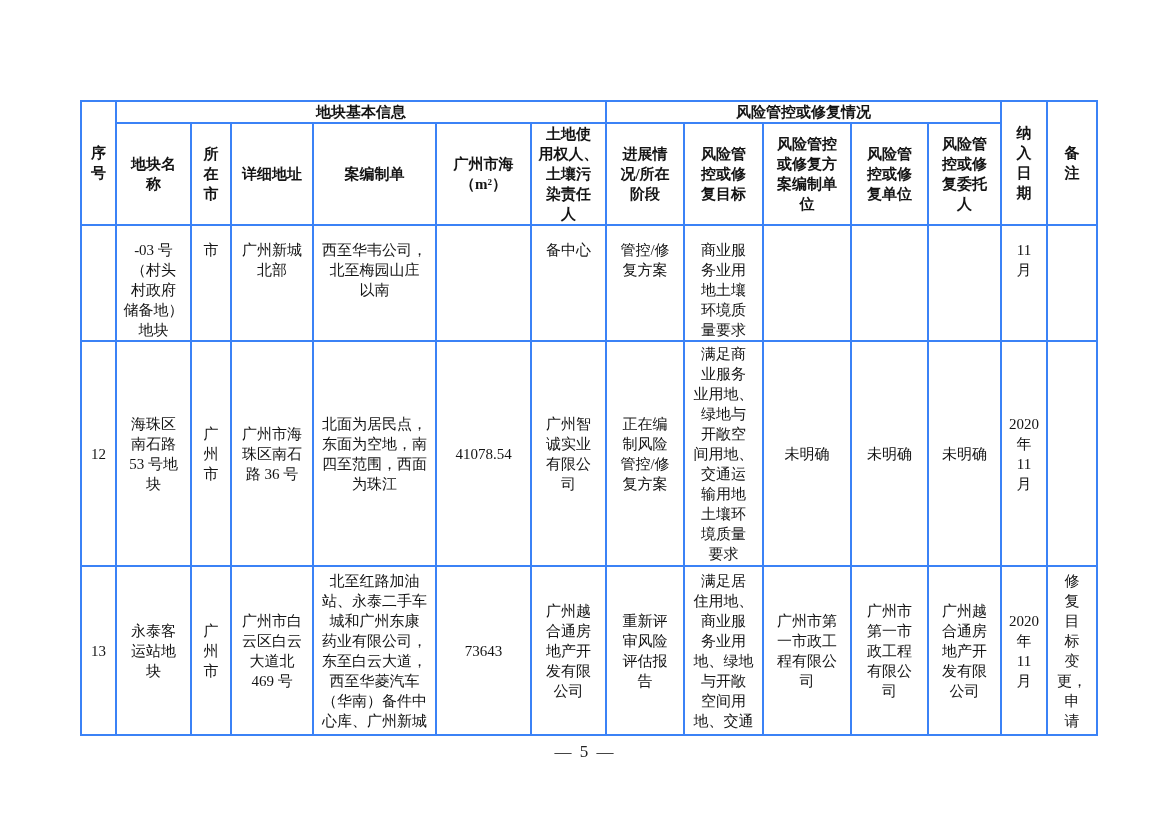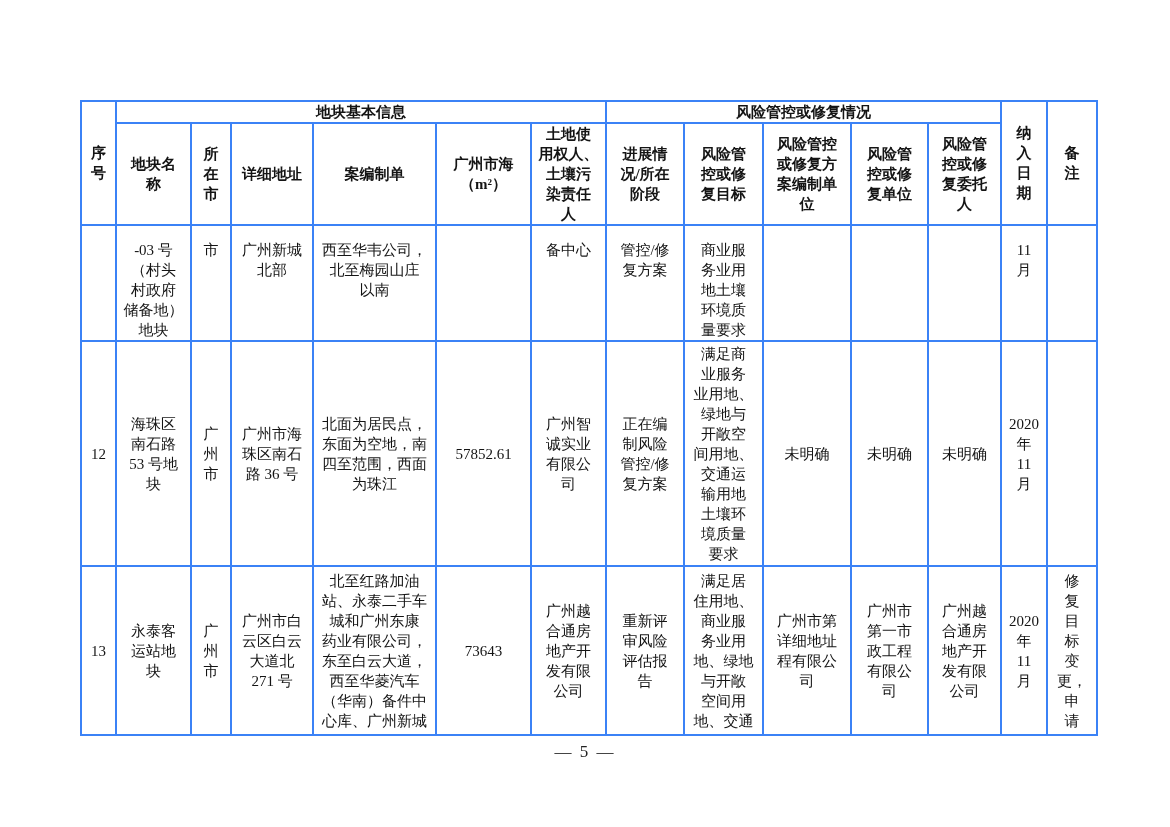--- a/index.html
+++ b/index.html
@@ -163,21 +163,21 @@
         <td>广
 州
 市</td>
         <td>广州市海
 珠区南石
 路 36 号</td>
         <td>北面为居民点，
 东面为空地，南
 四至范围，西面
 为珠江</td>
-        <td>57852.61</td>
+        <td>41078.54</td>
         <td>广州智
 诚实业
 有限公
 司</td>
         <td>正在编
 制风险
 管控/修
 复方案</td>
         <td>满足商
 业服务
@@ -203,21 +203,21 @@
         <td>13</td>
         <td>永泰客
 运站地
 块</td>
         <td>广
 州
 市</td>
         <td>广州市白
 云区白云
 大道北
-271 号</td>
+469 号</td>
         <td>北至红路加油
 站、永泰二手车
 城和广州东康
 药业有限公司，
 东至白云大道，
 西至华菱汽车
 （华南）备件中
 心库、广州新城</td>
         <td>73643</td>
         <td>广州越
@@ -231,21 +231,21 @@
 告</td>
         <td>满足居
 住用地、
 商业服
 务业用
 地、绿地
 与开敞
 空间用
 地、交通</td>
         <td>广州市第
-详细地址
+一市政工
 程有限公
 司</td>
         <td>广州市
 第一市
 政工程
 有限公
 司</td>
         <td>广州越
 合通房
 地产开

